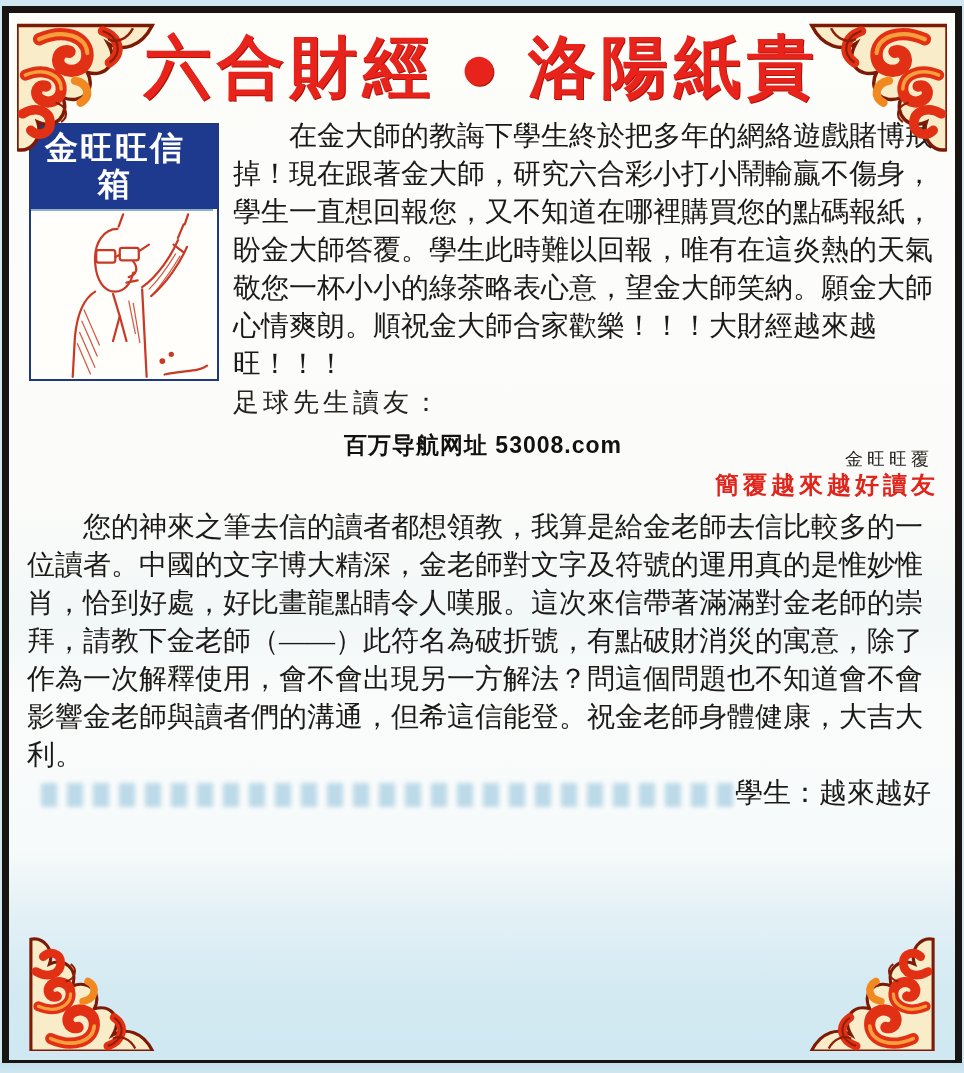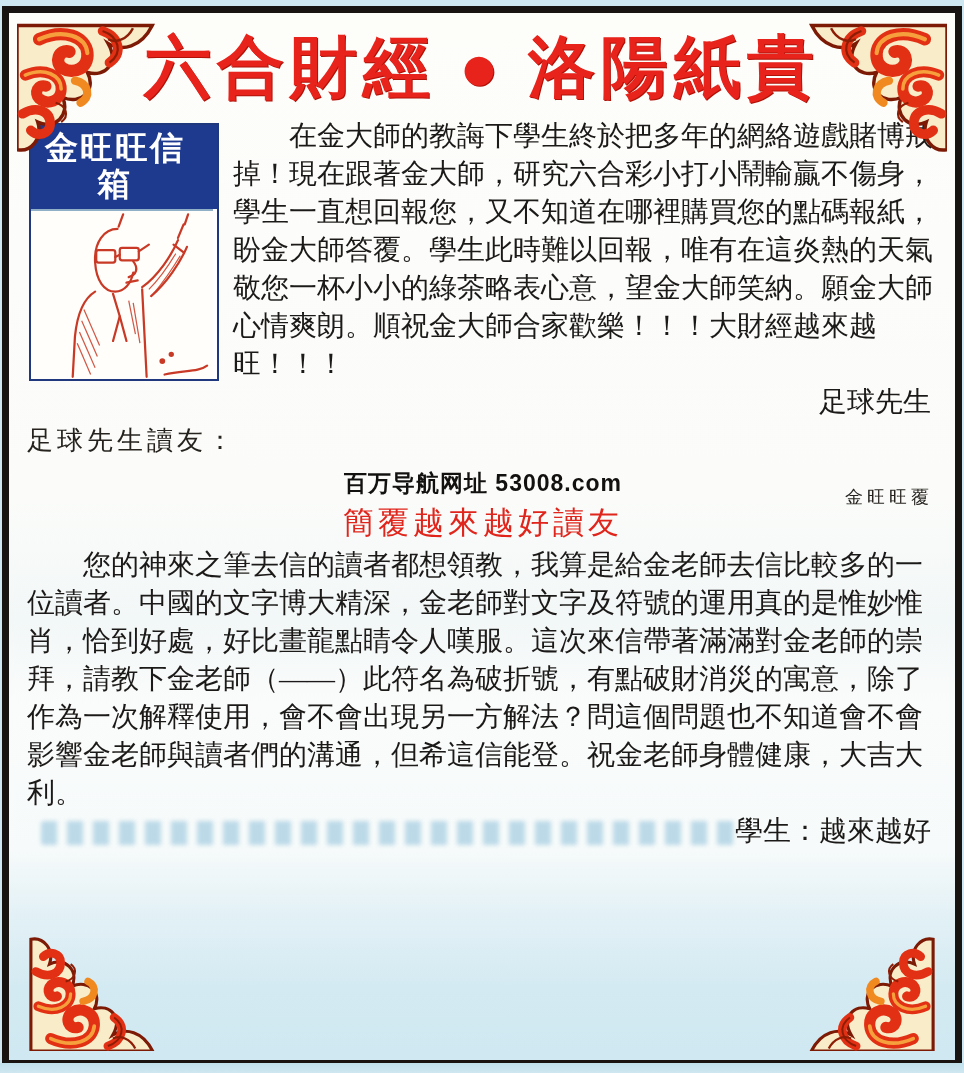--- a/index.html
+++ b/index.html
@@ -68,24 +68,24 @@
   .promo-row{position:relative;text-align:center;margin-top:2px;}
   .promo{
     font-family:"Liberation Sans","DejaVu Sans",sans-serif;
     font-size:23px;font-weight:bold;color:#121110;letter-spacing:1px;
   }
   .promo-sig{
     position:absolute;right:6px;top:14px;
     font-size:18px;letter-spacing:4px;color:#26231f;
   }
   .red-heading{
-    text-align:center;
+    text-align:right;
     color:#e0251c;
-    font-weight:normal;
-    font-size:31px;
+    font-weight:bold;
+    font-size:24px;
     letter-spacing:4px;
     margin:2px 0 4px 0;
   }
   .sig-ghost-wrap{position:relative;}
   .ghost{
     position:absolute;left:14px;top:9px;width:700px;height:24px;
     background:repeating-linear-gradient(90deg,#a9cfe3 0 16px,rgba(169,207,227,0) 16px 26px);
     filter:blur(2px);opacity:.75;border-radius:3px;
   }
   .corner{position:absolute;z-index:3;pointer-events:none;}
@@ -172,21 +172,20 @@
           <path d="M86,80 L92,110" fill="none"></path>
             <path d="M90,82 L96,118" fill="none"></path>
           <path d="M104,70 C114,60 122,48 128,38" fill="none"></path>
           <path d="M108,74 C118,62 126,50 132,40" fill="none"></path>
         </g>
       </svg>
     </div>
 
     <div>
       <p class="indent">在金大師的教誨下學生終於把多年的網絡遊戲賭博戒掉！現在跟著金大師，研究六合彩小打小鬧輸贏不傷身，學生一直想回報您，又不知道在哪裡購買您的點碼報紙，盼金大師答覆。學生此時難以回報，唯有在這炎熱的天氣敬您一杯小小的綠茶略表心意，望金大師笑納。願金大師心情爽朗。順祝金大師合家歡樂！！！大財經越來越旺！！！</p>
-      <p class="sig-right">足球先生</p>
     </div>
 
     <div class="kai">
       <p>足球先生讀友：</p>
     </div>
 
     <div class="promo-row">
       <span class="promo">百万导航网址 53008.com</span>
       <span class="promo-sig kai">金旺旺覆</span>
     </div>

